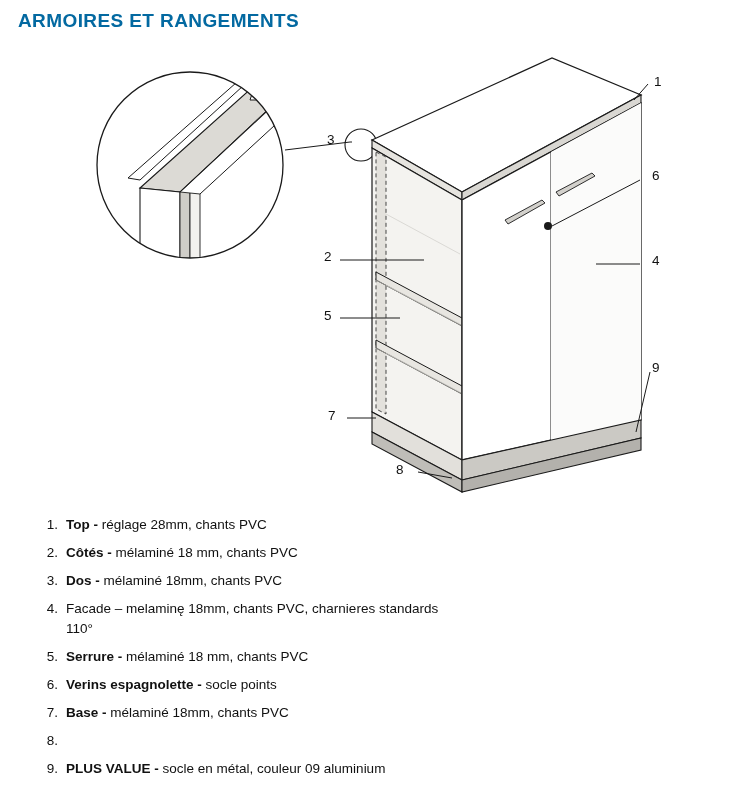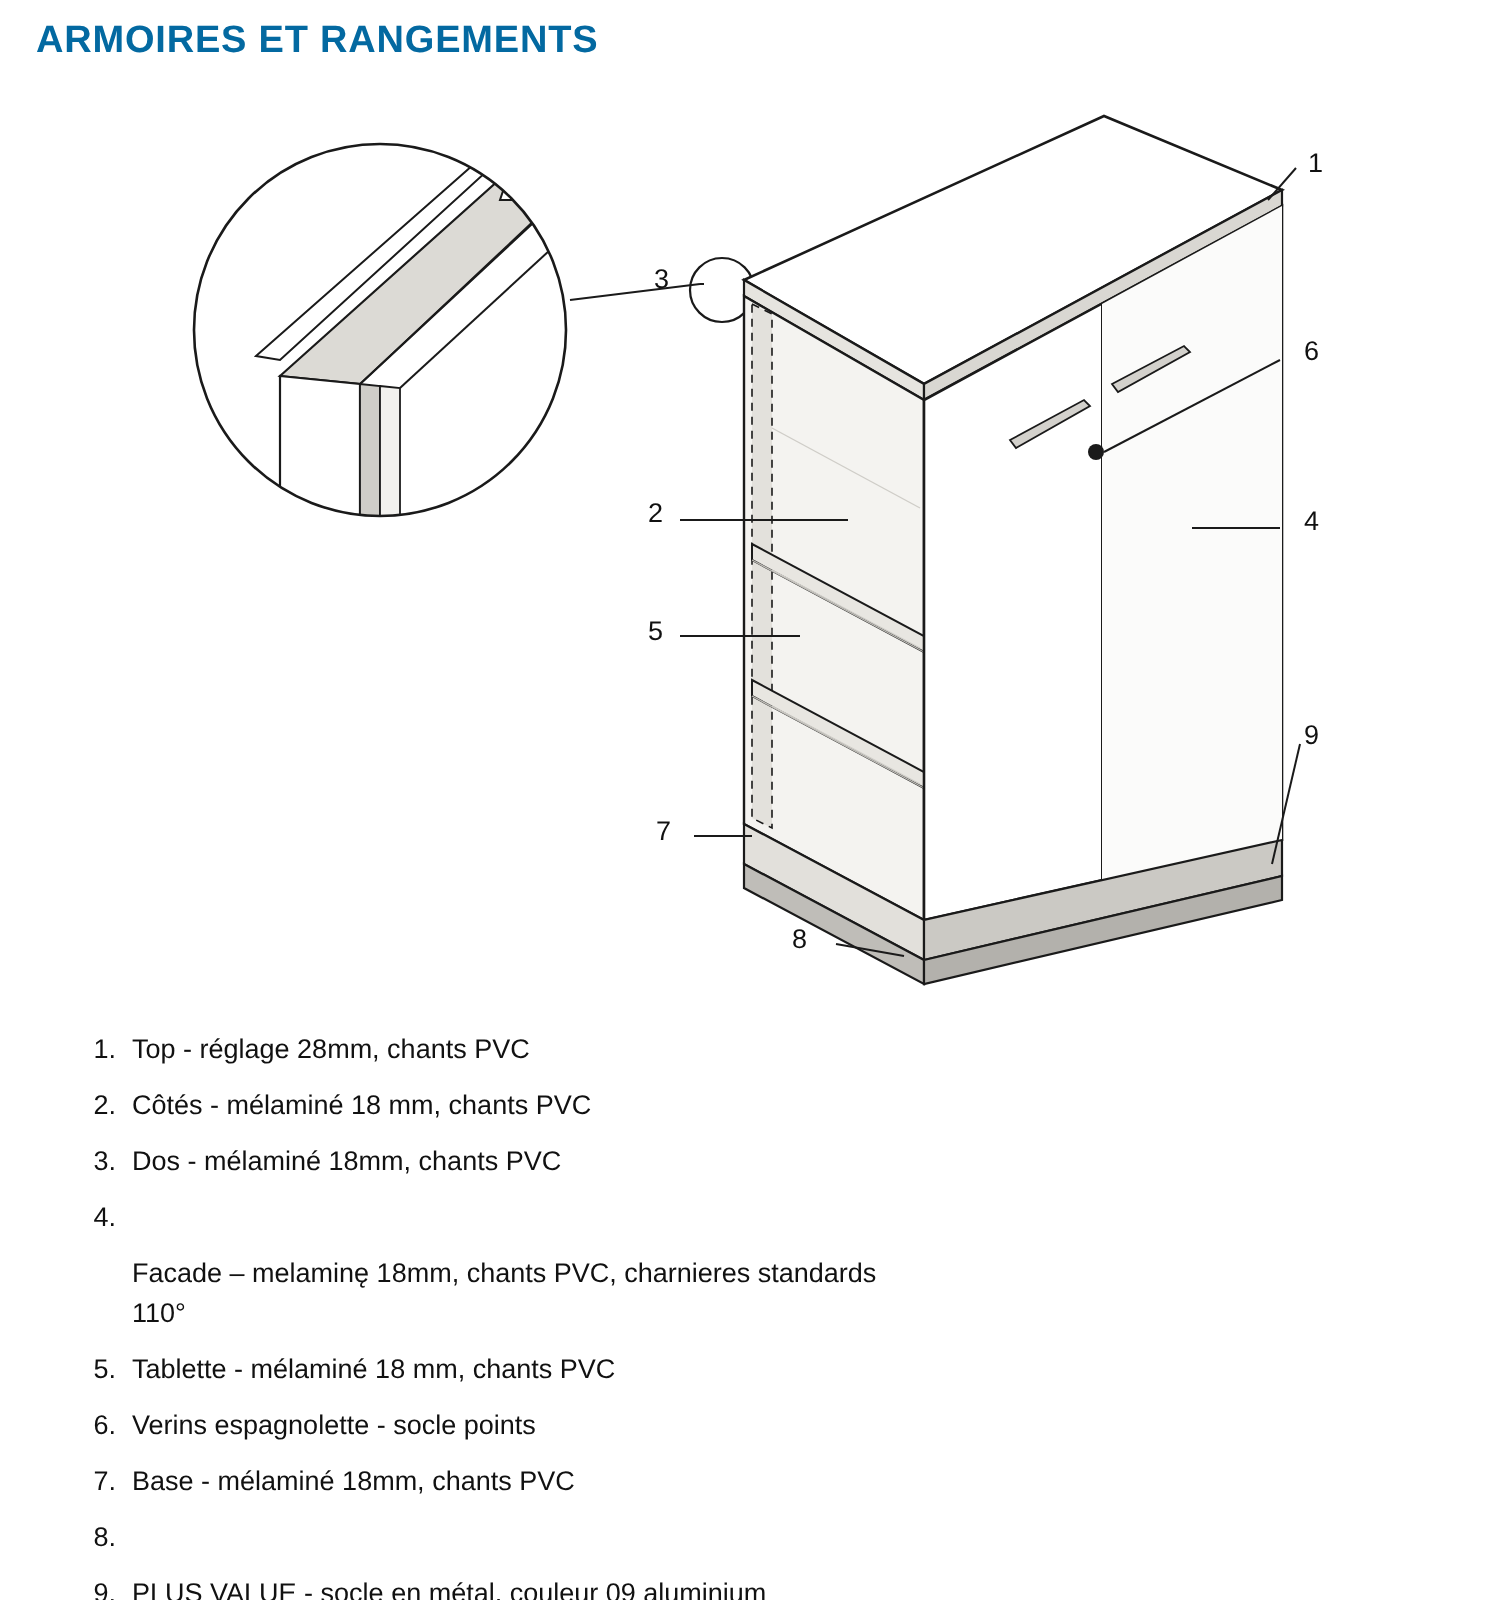--- a/index.html
+++ b/index.html
@@ -46,21 +46,21 @@
     width: 26px;
     flex: 0 0 26px;
     text-align: right;
     padding-right: 8px;
     color: #111;
   }
   .legend-text {
     flex: 1 1 auto;
     color: #111;
   }
-  .legend-text b { font-weight: normal; }
+  .legend-text b { font-weight: bold; }
   .callout {
     position: absolute;
     font-size: 13.5px;
     color: #111;
   }
 </style>
 </head>
 <body>
 
 <div id="page-title">ARMOIRES ET RANGEMENTS</div>
@@ -166,25 +166,25 @@
   <div class="legend-row">
     <span class="legend-num">2.</span>
     <span class="legend-text"><b>Côtés -</b><span> mélaminé 18 mm, chants PVC</span></span>
   </div>
   <div class="legend-row">
     <span class="legend-num">3.</span>
     <span class="legend-text"><b>Dos -</b><span> mélaminé 18mm, chants PVC</span></span>
   </div>
   <div class="legend-row">
     <span class="legend-num">4.</span>
-    <span class="legend-text" style="max-width:400px;margin-top:28px;"><b></b><span>Facade – melaminę 18mm, chants PVC, charnieres standards 110°</span></span>
+    <span class="legend-text" style="max-width:400px;"><b></b><span>Facade – melaminę 18mm, chants PVC, charnieres standards 110°</span></span>
   </div>
   <div class="legend-row">
     <span class="legend-num">5.</span>
-    <span class="legend-text"><b>Tablette -</b><span> mélaminé 18 mm, chants PVC</span></span>
+    <span class="legend-text"><b>Serrure -</b><span> mélaminé 18 mm, chants PVC</span></span>
   </div>
   <div class="legend-row">
     <span class="legend-num">6.</span>
     <span class="legend-text"><b>Verins espagnolette -</b><span> socle points</span></span>
   </div>
   <div class="legend-row">
     <span class="legend-num">7.</span>
     <span class="legend-text"><b>Base -</b><span> mélaminé 18mm, chants PVC</span></span>
   </div>
   <div class="legend-row">

